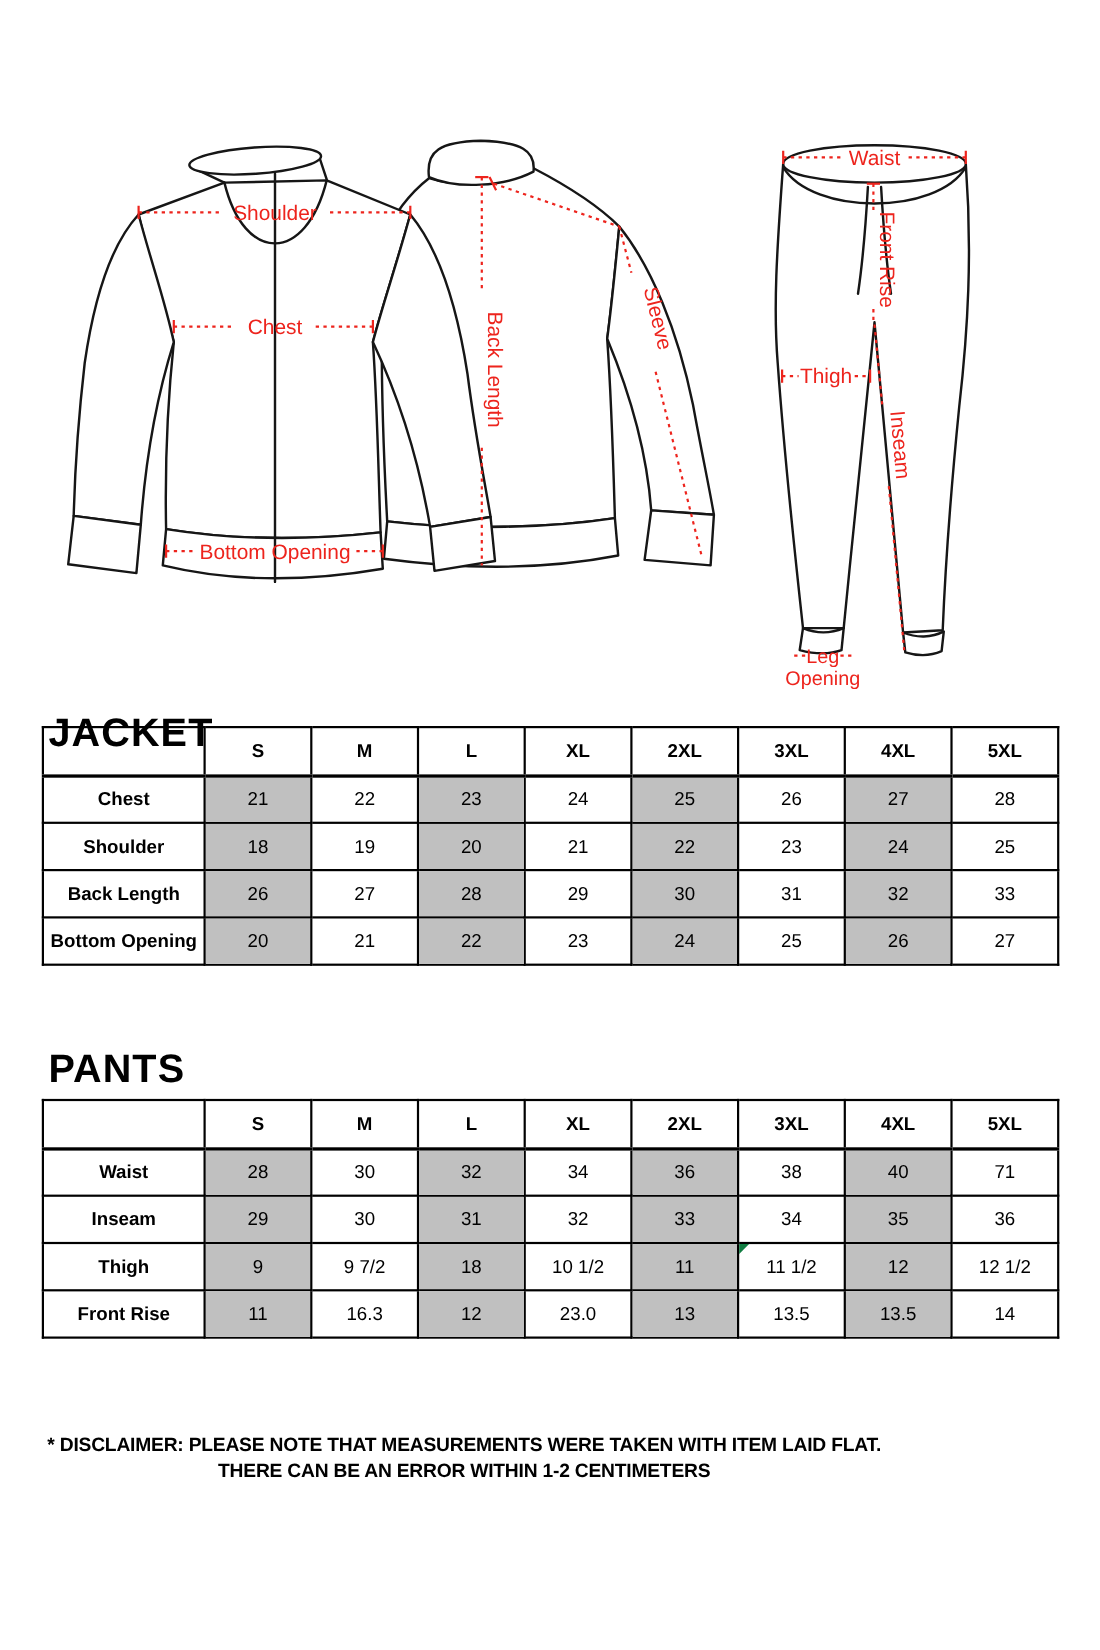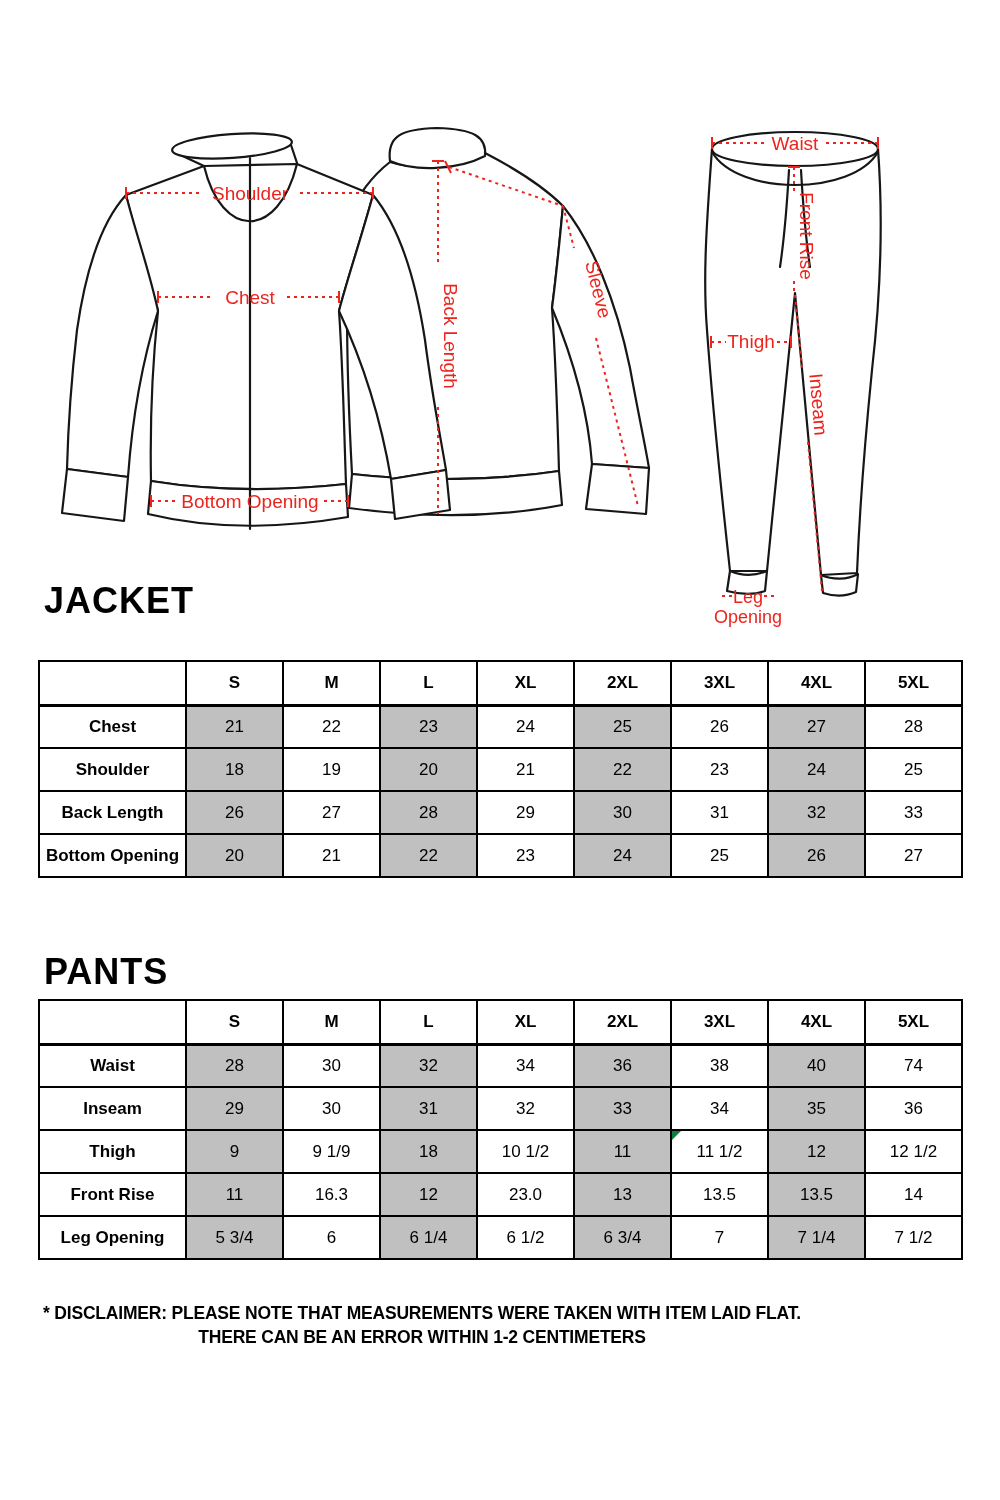--- a/index.html
+++ b/index.html
@@ -13,21 +13,21 @@
   .garment-line{fill:none;stroke:var(--ink);stroke-width:2.2;stroke-linejoin:round;stroke-linecap:round;}
   .dash{fill:none;stroke:var(--red);stroke-width:2;stroke-dasharray:3 4;}
   .tick{fill:none;stroke:var(--red);stroke-width:2;}
   .annot-text{fill:var(--red);font-size:19px;font-family:"Liberation Sans",sans-serif;}
   .annot-text-small{fill:var(--red);font-size:18px;font-family:"Liberation Sans",sans-serif;}
   
   .section-title{
     position:absolute;left:44px;font-size:36px;font-weight:900;letter-spacing:1px;
     font-family:"Liberation Sans",sans-serif;
   }
-  #jacket-title{top:580px;text-align:right;}
+  #jacket-title{top:645px;text-align:right;}
   #pants-title{top:951px;}
   
   table.size-table{
     position:absolute;left:38px;width:924px;border-collapse:collapse;table-layout:fixed;
     font-family:"Liberation Sans",sans-serif;
   }
   #jacket-table{top:660px;}
   #pants-table{top:999px;}
   table.size-table th,table.size-table td{
     border:2px solid #000;text-align:center;vertical-align:middle;padding:0;font-size:17px;
@@ -254,65 +254,54 @@
     <tbody>
       <tr>
         <th>Waist</th>
         <td class="shaded">28</td>
         <td>30</td>
         <td class="shaded">32</td>
         <td>34</td>
         <td class="shaded">36</td>
         <td>38</td>
         <td class="shaded">40</td>
-        <td>74</td>
+        <td>71</td>
       </tr>
       <tr>
         <th>Inseam</th>
         <td class="shaded">29</td>
         <td>30</td>
         <td class="shaded">31</td>
         <td>32</td>
         <td class="shaded">33</td>
         <td>34</td>
         <td class="shaded">35</td>
         <td>36</td>
       </tr>
       <tr>
         <th>Thigh</th>
         <td class="shaded">9</td>
-        <td>9 1/9</td>
+        <td>9 7/2</td>
         <td class="shaded">18</td>
         <td>10 1/2</td>
         <td class="shaded">11</td>
         <td>11 1/2<span class="cell-marker"></span></td>
         <td class="shaded">12</td>
         <td>12 1/2</td>
       </tr>
       <tr>
         <th>Front Rise</th>
         <td class="shaded">11</td>
         <td>16.3</td>
         <td class="shaded">12</td>
         <td>23.0</td>
         <td class="shaded">13</td>
         <td>13.5</td>
         <td class="shaded">13.5</td>
         <td>14</td>
       </tr>
-      <tr>
-        <th>Leg Opening</th>
-        <td class="shaded">5 3/4</td>
-        <td>6</td>
-        <td class="shaded">6 1/4</td>
-        <td>6 1/2</td>
-        <td class="shaded">6 3/4</td>
-        <td>7</td>
-        <td class="shaded">7 1/4</td>
-        <td>7 1/2</td>
-      </tr>
     </tbody>
   </table>
 
 <div id="disclaimer">
   <div>* DISCLAIMER: PLEASE NOTE THAT MEASUREMENTS WERE TAKEN WITH ITEM LAID FLAT.</div>
   <div>THERE CAN BE AN ERROR WITHIN 1-2 CENTIMETERS</div>
 </div>
 
 </body></html>

